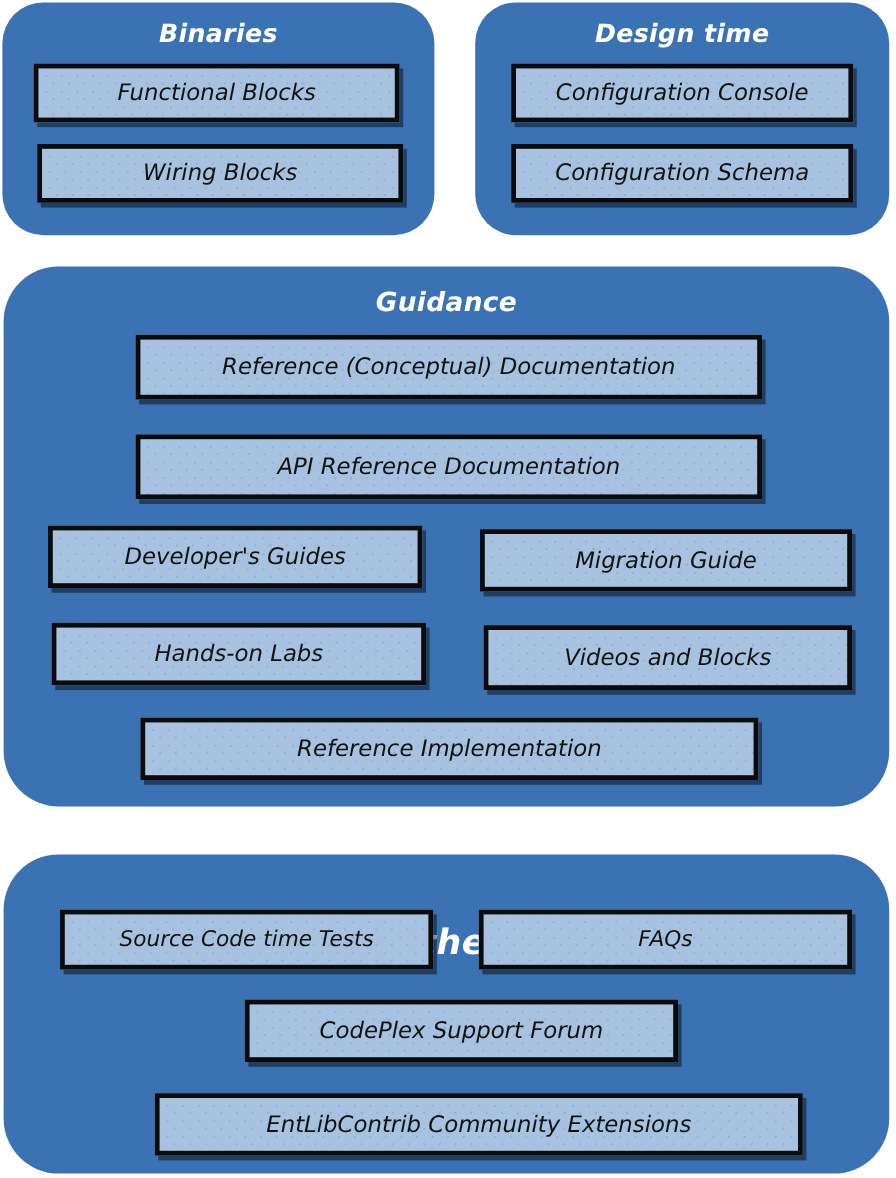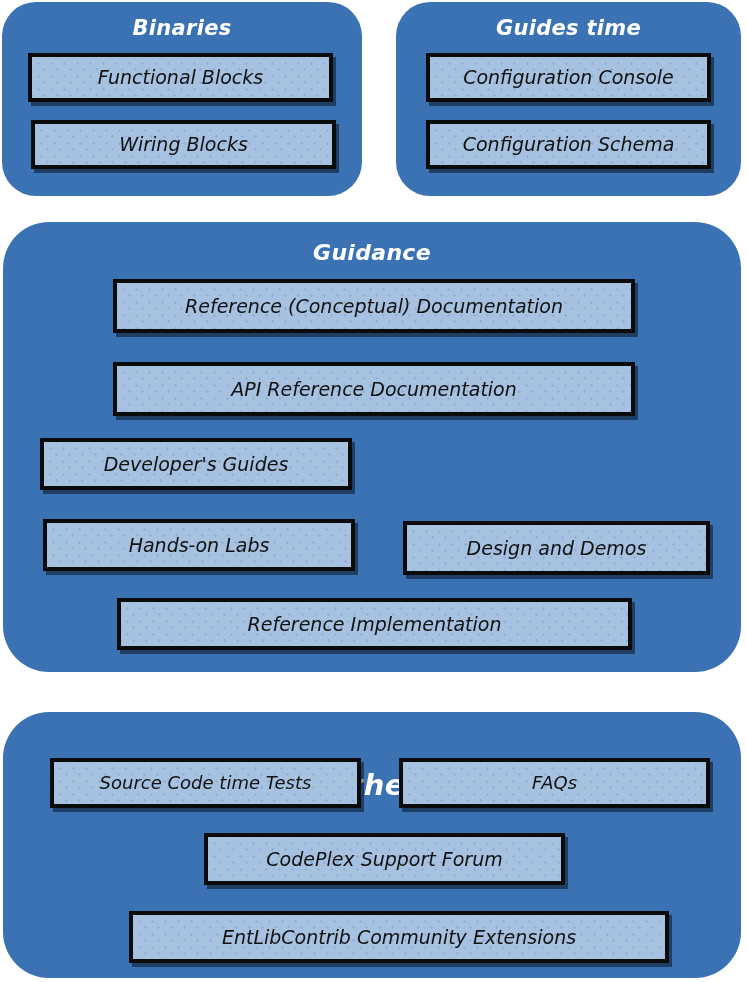--- a/index.html
+++ b/index.html
@@ -110,21 +110,21 @@
     <div class="box" style="left:26px; top:51px; width:305px; height:49px;">
       <span class="box-label">Functional Blocks</span>
     </div>
 
     <div class="box" style="left:29px; top:118px; width:305px; height:49px;">
       <span class="box-label">Wiring Blocks</span>
     </div>
   </div>
 
   <div class="panel" id="panel-designtime">
-    <div class="panel-title">Guides time</div>
+    <div class="panel-title">Design time</div>
 
     <div class="box" style="left:30px; top:51px; width:285px; height:49px;">
       <span class="box-label">Configuration Console</span>
     </div>
 
     <div class="box" style="left:30px; top:118px; width:285px; height:49px;">
       <span class="box-label">Configuration Schema</span>
     </div>
   </div>
 
@@ -136,27 +136,30 @@
     </div>
 
     <div class="box" style="left:110px; top:140px; width:522px; height:54px;">
       <span class="box-label">API Reference Documentation</span>
     </div>
 
     <div class="box" style="left:37px; top:216px; width:312px; height:52px;">
       <span class="box-label">Developer's Guides</span>
     </div>
 
+    <div class="box" style="left:397px; top:219px; width:310px; height:52px;">
+      <span class="box-label">Migration Guide</span>
+    </div>
 
     <div class="box" style="left:40px; top:297px; width:312px; height:52px;">
       <span class="box-label">Hands-on Labs</span>
     </div>
 
     <div class="box" style="left:400px; top:299px; width:307px; height:54px;">
-      <span class="box-label">Design and Demos</span>
+      <span class="box-label">Videos and Blocks</span>
     </div>
 
     <div class="box" style="left:114px; top:376px; width:515px; height:52px;">
       <span class="box-label">Reference Implementation</span>
     </div>
   </div>
 
   <div class="panel" id="panel-other">
     <div class="panel-title">Other</div>
 

